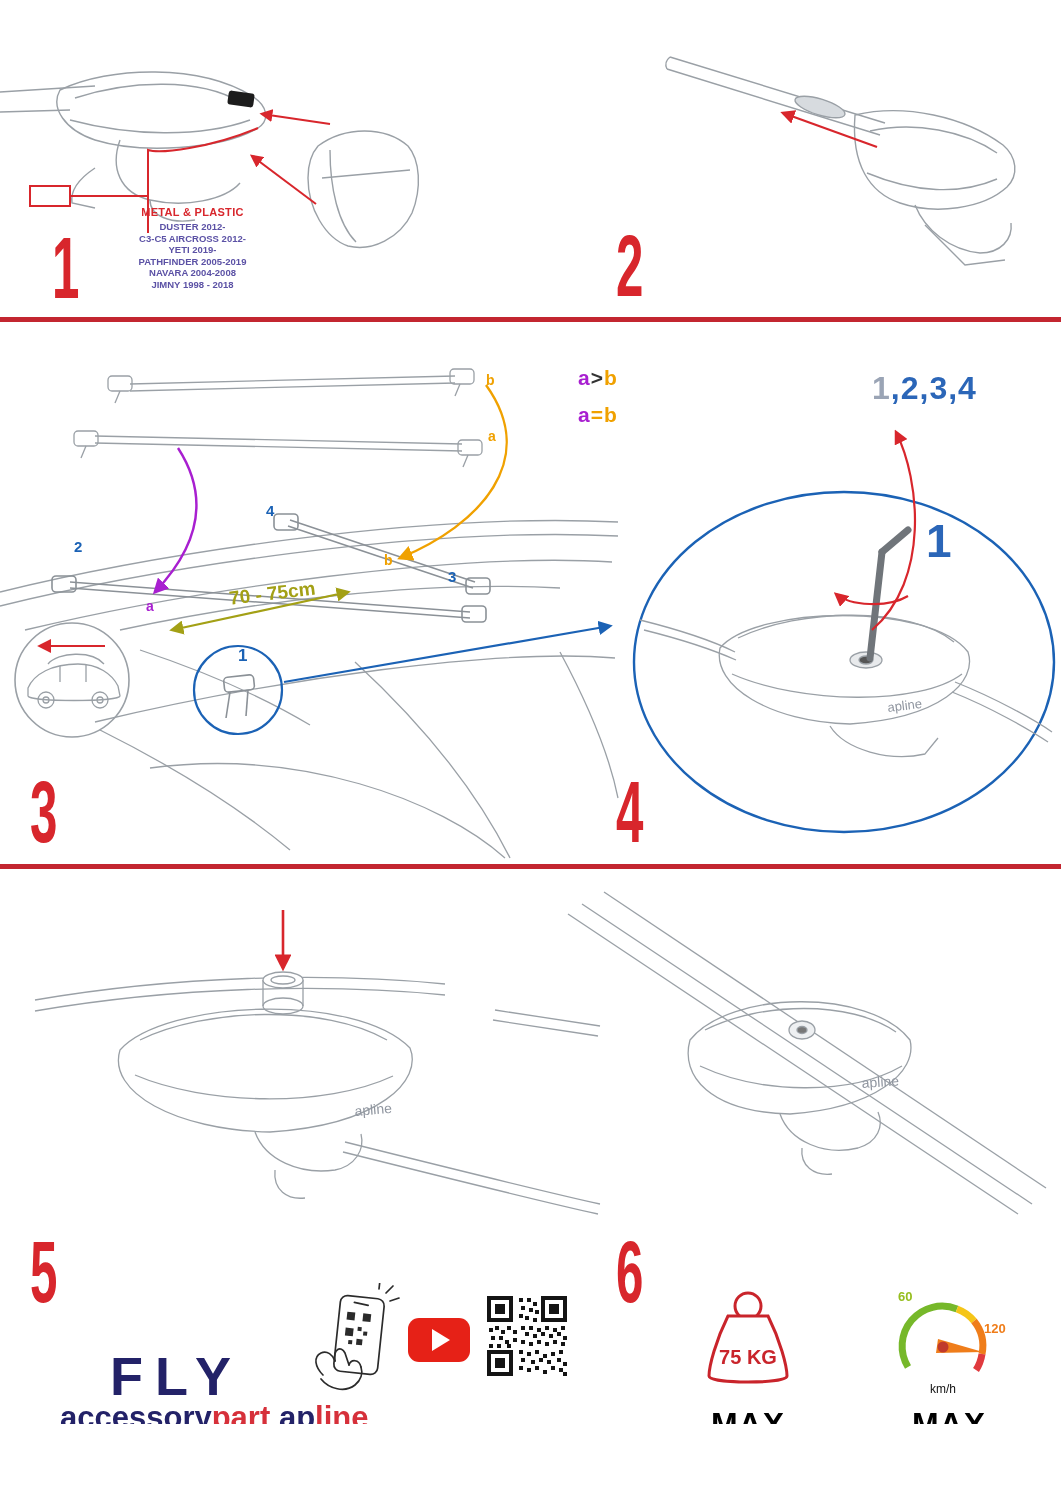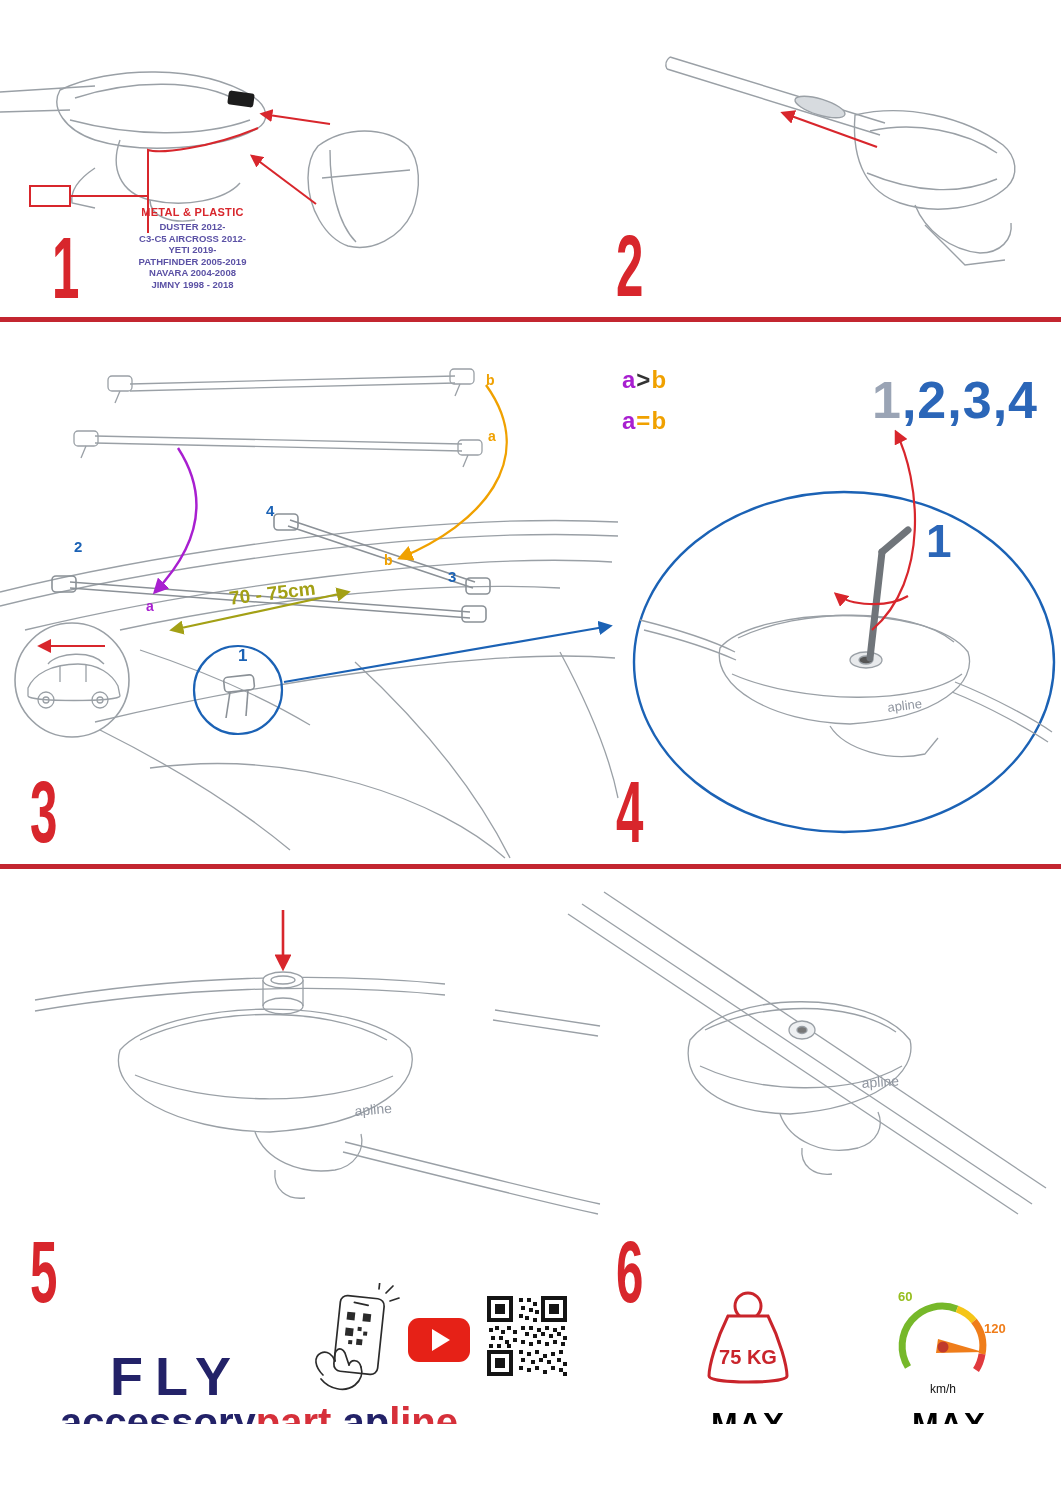--- a/index.html
+++ b/index.html
@@ -5,27 +5,27 @@
   *{margin:0;padding:0;box-sizing:border-box;}
   body{background:#fff;font-family:"Liberation Sans",sans-serif;}
   .sheet{position:relative;width:1061px;height:1424px;background:#fff;overflow:hidden;}
   .abs{position:absolute;}
   .divider{position:absolute;left:0;width:1061px;height:5px;background:#c32630;}
   .step-num{position:absolute;color:#d8262c;font-size:88px;font-weight:700;line-height:0.9;transform:scaleX(0.56);transform-origin:left top;}
   .mat-label{color:#d8262c;font-weight:700;font-size:11px;letter-spacing:.3px;margin-bottom:3px;}
   .models{color:#5b51a5;font-size:9.5px;line-height:11.5px;font-weight:600;}
   .lbl{position:absolute;font-weight:700;}
   .blue{color:#1b62b5}.purple{color:#a81fd0}.orange{color:#f0a100}
-  .legend-row{font-size:24px;font-weight:700;letter-spacing:1px;margin-left:44px;}
+  .legend-row{font-size:21px;font-weight:700;letter-spacing:1px;}
   .measure{position:absolute;color:#a3a015;font-size:19px;font-weight:700;transform:rotate(-7deg);transform-origin:left top;}
-  .seq{position:absolute;font-size:52px;font-weight:700;letter-spacing:1px;}
+  .seq{position:absolute;font-size:32px;font-weight:700;letter-spacing:1px;}
   .seq .first{color:#9aa4b5}.seq .rest{color:#2b66b8}
   .callout-1{position:absolute;color:#2b66b8;font-size:46px;font-weight:700;}
   .fly{position:absolute;color:#232268;font-size:54px;font-weight:700;letter-spacing:12px;margin-top:29px;}
-  .brandline{position:absolute;font-size:40px;font-weight:700;color:#232268;letter-spacing:0;}
+  .brandline{position:absolute;font-size:31px;font-weight:700;color:#232268;letter-spacing:0;}
   .brandline .red{color:#d6303a}
   .max-label{position:absolute;font-size:32px;font-weight:700;color:#000000;text-align:center;letter-spacing:1px;}
   .yt{position:absolute;width:62px;height:44px;background:#e62117;border-radius:11px;display:flex;align-items:center;justify-content:center;}
   .yt-tri{width:0;height:0;border-left:18px solid #fff;border-top:11px solid transparent;border-bottom:11px solid transparent;margin-left:4px;}
 </style>
 </head>
 <body>
 
 <div class="sheet">
 

